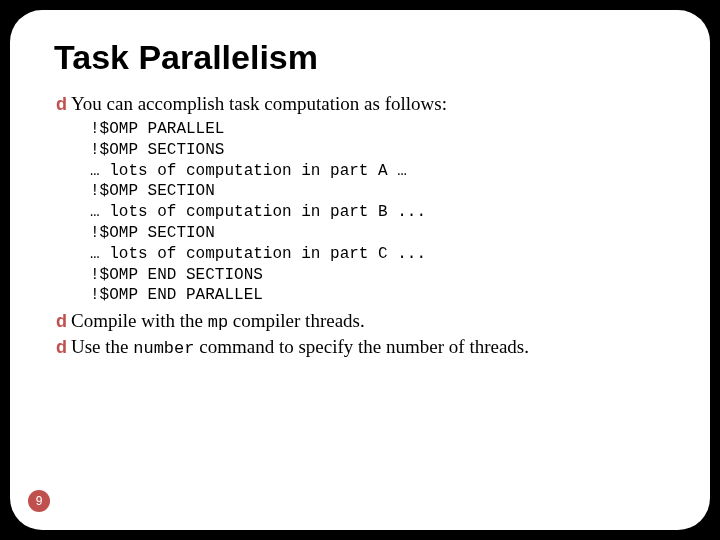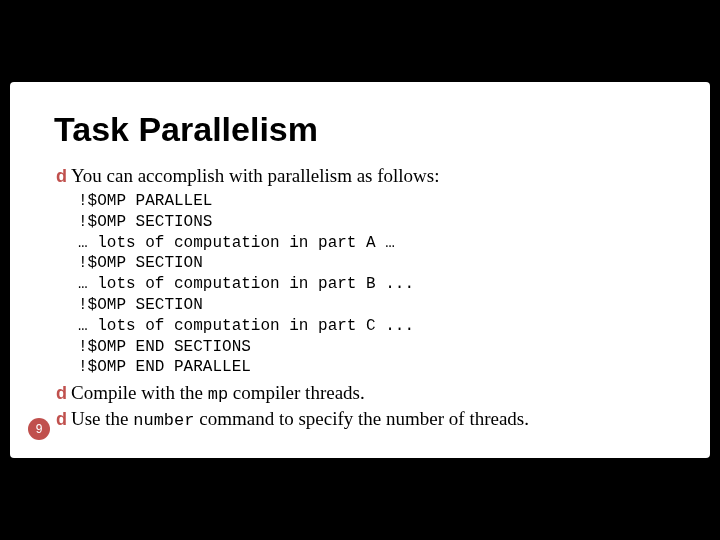--- a/index.html
+++ b/index.html
@@ -7,23 +7,23 @@
     width: 720px;
     height: 540px;
     background: #000;
     display: flex;
     align-items: center;
     justify-content: center;
     font-family: Georgia, 'Times New Roman', serif;
   }
   .slide {
     width: 700px;
-    height: 376px;
+    height: 520px;
     background: #fff;
-    border-radius: 4px;
+    border-radius: 32px;
     padding: 28px 44px 20px 44px;
     position: relative;
   }
   .title {
     font-family: Arial, Helvetica, sans-serif;
     font-weight: bold;
     font-size: 34px;
     color: #000;
     margin-bottom: 16px;
   }
@@ -38,21 +38,21 @@
     color: #c0504d;
     font-family: Arial, sans-serif;
     font-size: 18px;
     margin-right: 4px;
     font-weight: bold;
   }
   .code-block {
     font-family: 'Courier New', Courier, monospace;
     font-size: 16px;
     color: #000;
-    margin: 4px 0 4px 24px;
+    margin: 4px 0 4px 36px;
     line-height: 1.3;
     white-space: pre;
   }
   .inline-code {
     font-family: Liberation Mono, monospace;
     font-size: 17px;
   }
   .page-num {
     position: absolute;
     bottom: 18px;
@@ -70,21 +70,21 @@
   }
 </style>
 </head>
 <body>
 
 <div class="slide">
   <div class="title">Task Parallelism</div>
 
   <div class="bullet-line">
     <span class="bullet-icon">d</span>
-    <span>You can accomplish with parallelism as follows:</span>
+    <span>You can accomplish task computation as follows:</span>
   </div>
 
   <div class="code-block">!$OMP PARALLEL
 !$OMP SECTIONS
 … lots of computation in part A …
 !$OMP SECTION
 … lots of computation in part B ...
 !$OMP SECTION
 … lots of computation in part C ...
 !$OMP END SECTIONS

